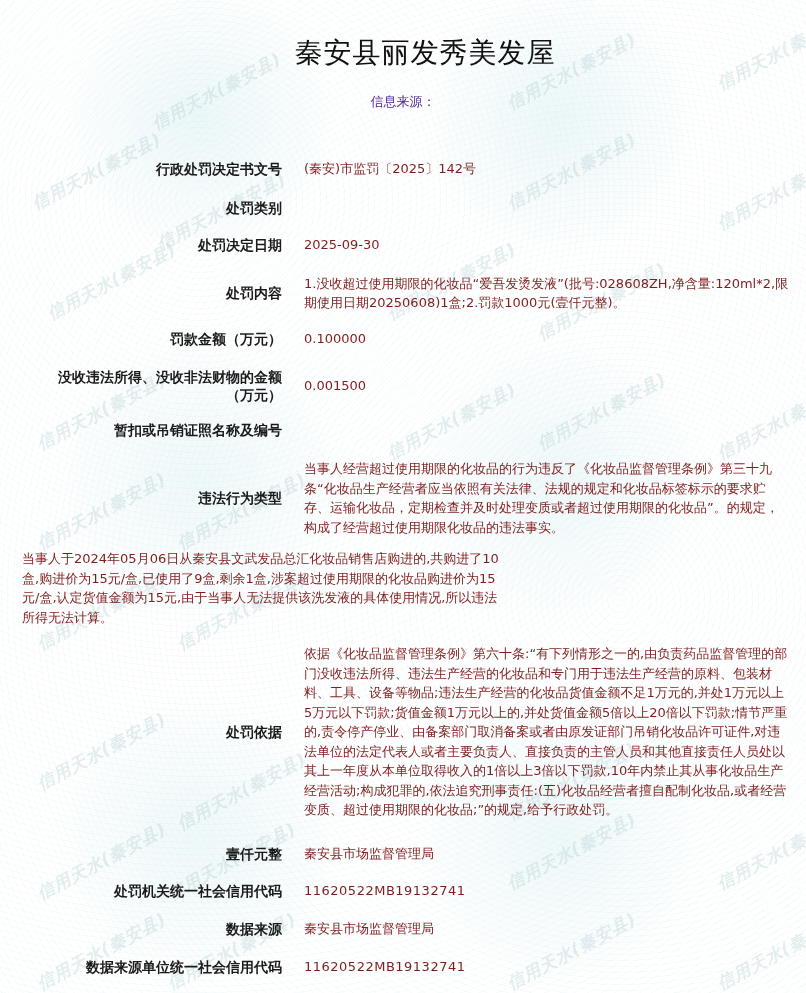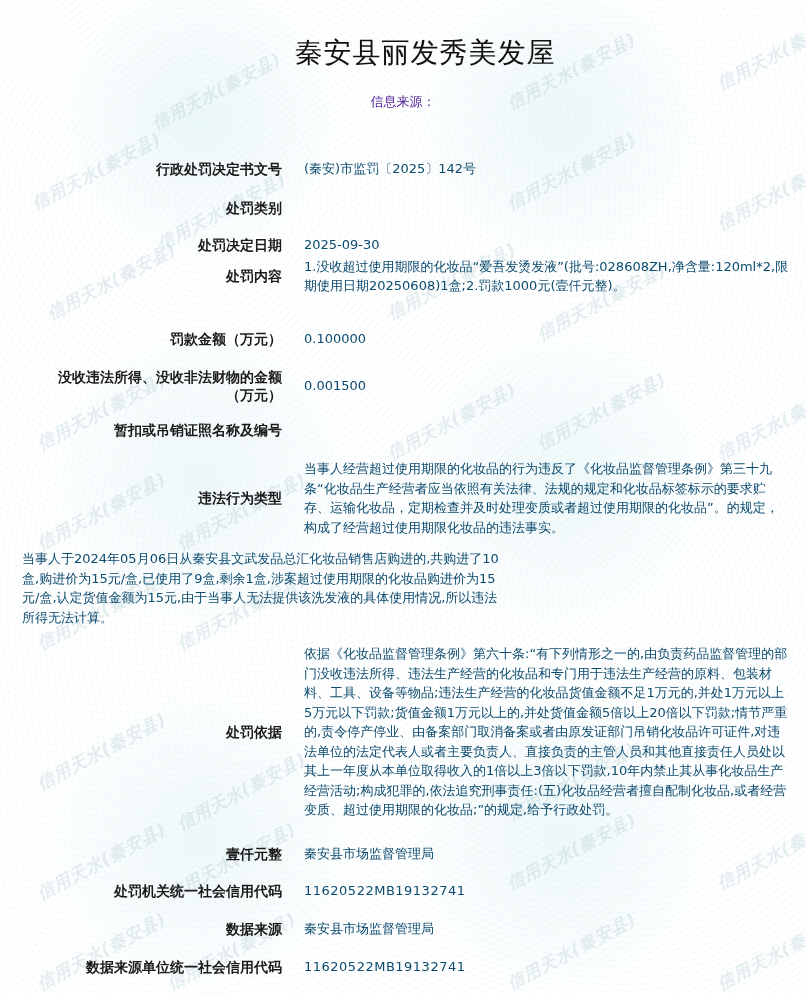--- a/index.html
+++ b/index.html
@@ -67,21 +67,21 @@
     line-height: 18px;
     flex-shrink: 0;
     padding-right: 0;
     box-sizing: border-box;
   }
   .value {
     margin-left: 22px;
     width: 486px;
     font-size: 13px;
     line-height: 19.5px;
-    color: #0c4a6e;
+    color: #7f1d1d;
     word-break: break-all;
   }
   .value.mono { letter-spacing: 0.5px; }
 </style>
 </head>
 <body>
 
 <div class="bg"></div>
 
 <div class="wm-layer">
@@ -127,21 +127,21 @@
 
   <div class="row" style="top:197px;height:22px">
     <div class="label">处罚类别</div>
   </div>
 
   <div class="row" style="top:234px;height:22px">
     <div class="label">处罚决定日期</div>
     <div class="value">2025-09-30</div>
   </div>
 
-  <div class="row" style="top:256px;height:40px">
+  <div class="row" style="top:273px;height:40px">
     <div class="label">处罚内容</div>
     <div class="value">1.没收超过使用期限的化妆品“爱吾发烫发液”(批号:028608ZH,净含量:120ml*2,限期使用日期20250608)1盒;2.罚款1000元(壹仟元整)。</div>
   </div>
 
   <div class="row" style="top:328px;height:22px">
     <div class="label">罚款金额（万元）</div>
     <div class="value">0.100000</div>
   </div>
 
   <div class="row" style="top:366px;height:40px">

